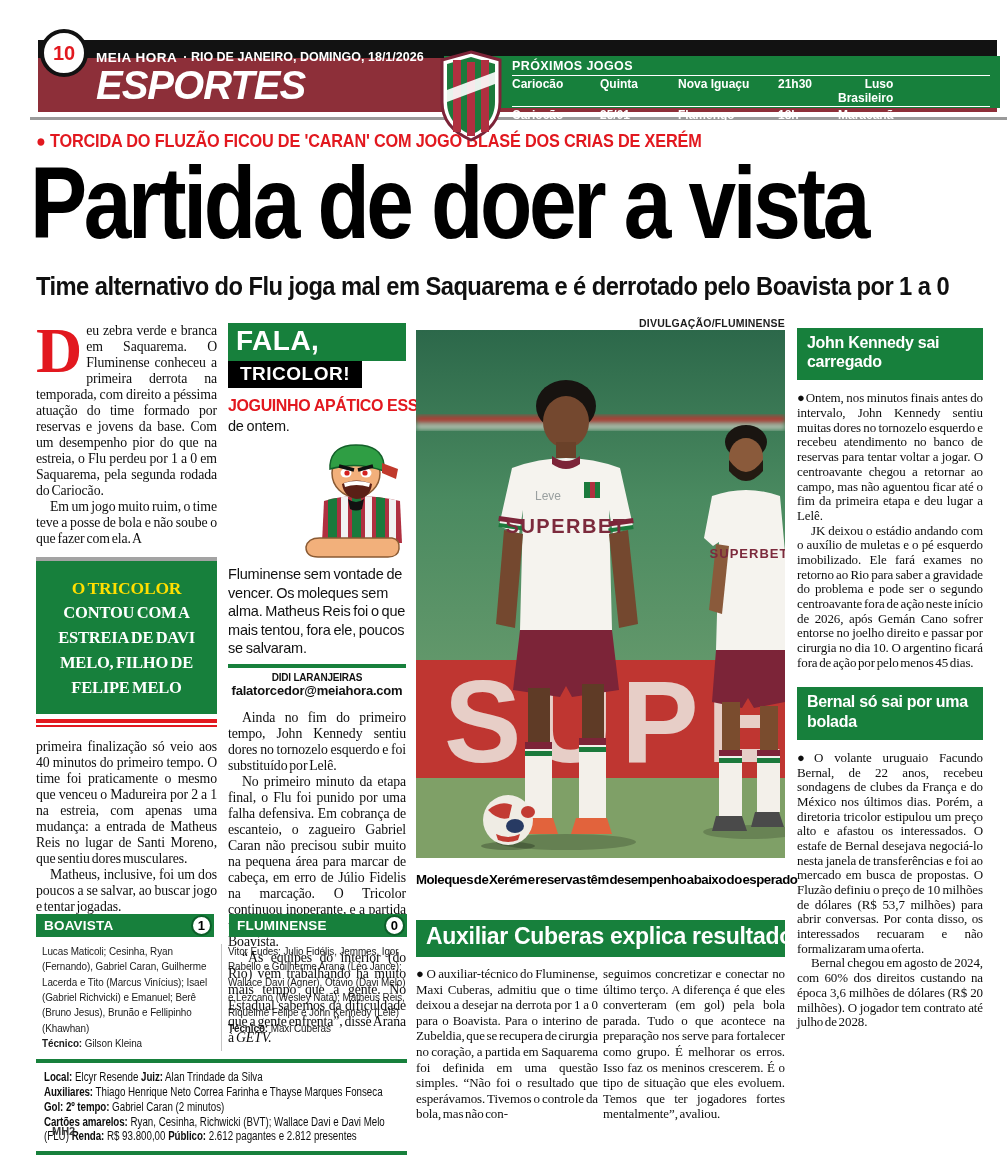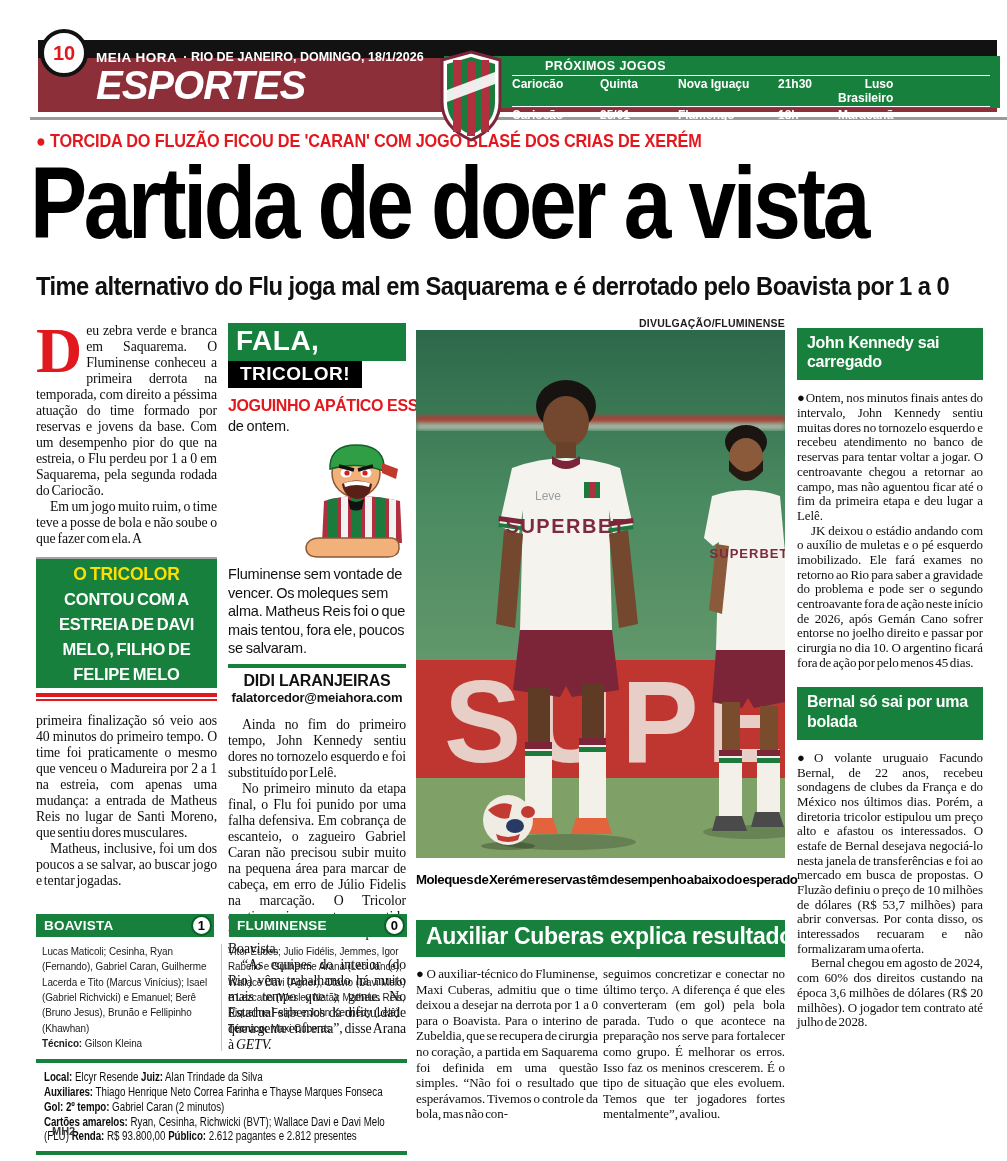--- a/index.html
+++ b/index.html
@@ -13,21 +13,21 @@
       justify-content:center;font-weight:bold;color:#e2181f;font-size:20px;}
   .masthead-line{position:absolute;left:96px;top:48px;height:18px;display:flex;align-items:center;
       gap:6px;color:#fff;font-size:13.5px;z-index:3;white-space:nowrap;}
   .masthead-line .mh{font-weight:bold;letter-spacing:.5px;}
   .masthead-line .dl{font-weight:bold;font-size:12.5px;}
   .red-bar{position:absolute;left:38px;top:58px;width:959px;height:54px;background:#8d2f39;}
   .esportes{position:absolute;left:96px;top:63px;color:#fff;font-size:40px;font-weight:bold;
       font-style:italic;letter-spacing:-1px;z-index:2;}
   .next-games{position:absolute;left:444px;top:56px;width:556px;height:52px;background:#17803c;
       color:#fff;box-sizing:border-box;padding:3px 10px 3px 68px;z-index:2;}
-  .ng-title{font-weight:bold;font-size:12.5px;letter-spacing:.4px;padding-bottom:2px;margin-left:33px;}
+  .ng-title{font-weight:bold;font-size:12.5px;letter-spacing:.4px;padding-bottom:2px;}
   .ng-row{display:grid;grid-template-columns:88px 78px 100px 60px 1fr;font-weight:bold;
       font-size:12px;border-top:1.5px solid #fff;padding:1px 0;}
   .ng-row .venue{text-align:right;padding-right:120px;}
   .crest{position:absolute;left:436px;top:50px;z-index:6;}
   .hdr-divider{position:absolute;left:30px;top:117px;width:977px;height:3px;background:#9a9a9a;}
 
   
   .kicker{position:absolute;left:36px;top:131px;color:#e2181f;font-size:17.5px;font-weight:bold;
       white-space:nowrap;transform:scaleX(.93);transform-origin:left top;letter-spacing:-.2px;}
   .headline{position:absolute;left:30px;top:150px;font-weight:bold;font-size:102px;line-height:1.04;
@@ -39,39 +39,39 @@
   .serif{font-family:"Liberation Serif",serif;font-size:13.8px;line-height:1.16;text-align:justify;
       word-spacing:-1.5px;letter-spacing:-.1px;color:#0d0d0d;}
   .serif p{margin:0;}
   .serif p + p{text-indent:14px;}
   .col1{position:absolute;left:36px;top:323px;width:181px;}
   .col2{position:absolute;left:228px;top:323px;width:178px;}
   .dropcap{float:left;color:#e2181f;font-size:64px;line-height:.82;font-weight:bold;
       padding:2px 4px 0 0;font-family:"Liberation Serif",serif;}
 
   .quote-wrap{margin:10px 0 12px;}
-  .quote-green{border-top:2px solid #a3a3a3;background:#17803c;text-align:center;
-      padding:2px 8px;font-weight:bold;font-size:16.5px;line-height:1.5;color:#fff;
-      font-family:Liberation Sans, sans-serif;letter-spacing:-.2px;}
+  .quote-green{border-top:4px solid #a3a3a3;background:#17803c;text-align:center;
+      padding:14px 8px;font-weight:bold;font-size:16.5px;line-height:1.5;color:#fff;
+      font-family:Liberation Serif, serif;letter-spacing:-.2px;}
   .quote-high{color:#ffdf00;font-size:17.5px;display:block;}
   .q-rule1{height:4px;background:#e2181f;margin-top:5px;}
   .q-rule2{height:2px;background:#e2181f;margin-top:2px;}
 
   
   .fala{margin-bottom:12px;font-family:"Liberation Sans",sans-serif;}
   .fala-top{background:#17803c;color:#fff;font-size:28px;font-weight:bold;padding:2px 8px 4px;
       letter-spacing:.5px;}
   .fala-bottom{background:#000;color:#fff;display:inline-block;font-size:19px;font-weight:bold;
       padding:2px 12px 3px;letter-spacing:.5px;}
   .fala-lead{color:#e2181f;font-weight:bold;font-size:16.5px;margin-top:8px;letter-spacing:-.4px;
       transform:scaleX(.97);transform-origin:left top;white-space:nowrap;}
   .fala-flow{margin-top:2px;font-size:14.5px;line-height:1.28;word-spacing:-1px;letter-spacing:-.2px;}
   .fala-cartoon{float:right;width:110px;height:126px;margin:22px 0 0 3px;}
   .fala-rule{clear:both;height:4px;background:#17803c;margin-top:6px;}
-  .fala-author{text-align:center;font-weight:bold;font-size:16px;margin-top:4px;letter-spacing:-.2px;}
+  .fala-author{text-align:center;font-weight:bold;font-size:10px;margin-top:4px;letter-spacing:-.2px;}
   .fala-email{text-align:center;font-weight:bold;font-size:13px;letter-spacing:-.2px;}
 
   
   .photo-credit{position:absolute;left:416px;top:317px;width:369px;text-align:right;font-size:10.5px;
       font-weight:bold;color:#1c1c1c;letter-spacing:.2px;}
   .photo{position:absolute;left:416px;top:330px;width:369px;height:528px;overflow:hidden;}
   .photo-caption{position:absolute;left:416px;top:872px;width:380px;font-size:13.5px;font-weight:bold;
       color:#000;letter-spacing:-.5px;word-spacing:-2.5px;white-space:nowrap;
       transform:scaleX(.98);transform-origin:left top;}
 

